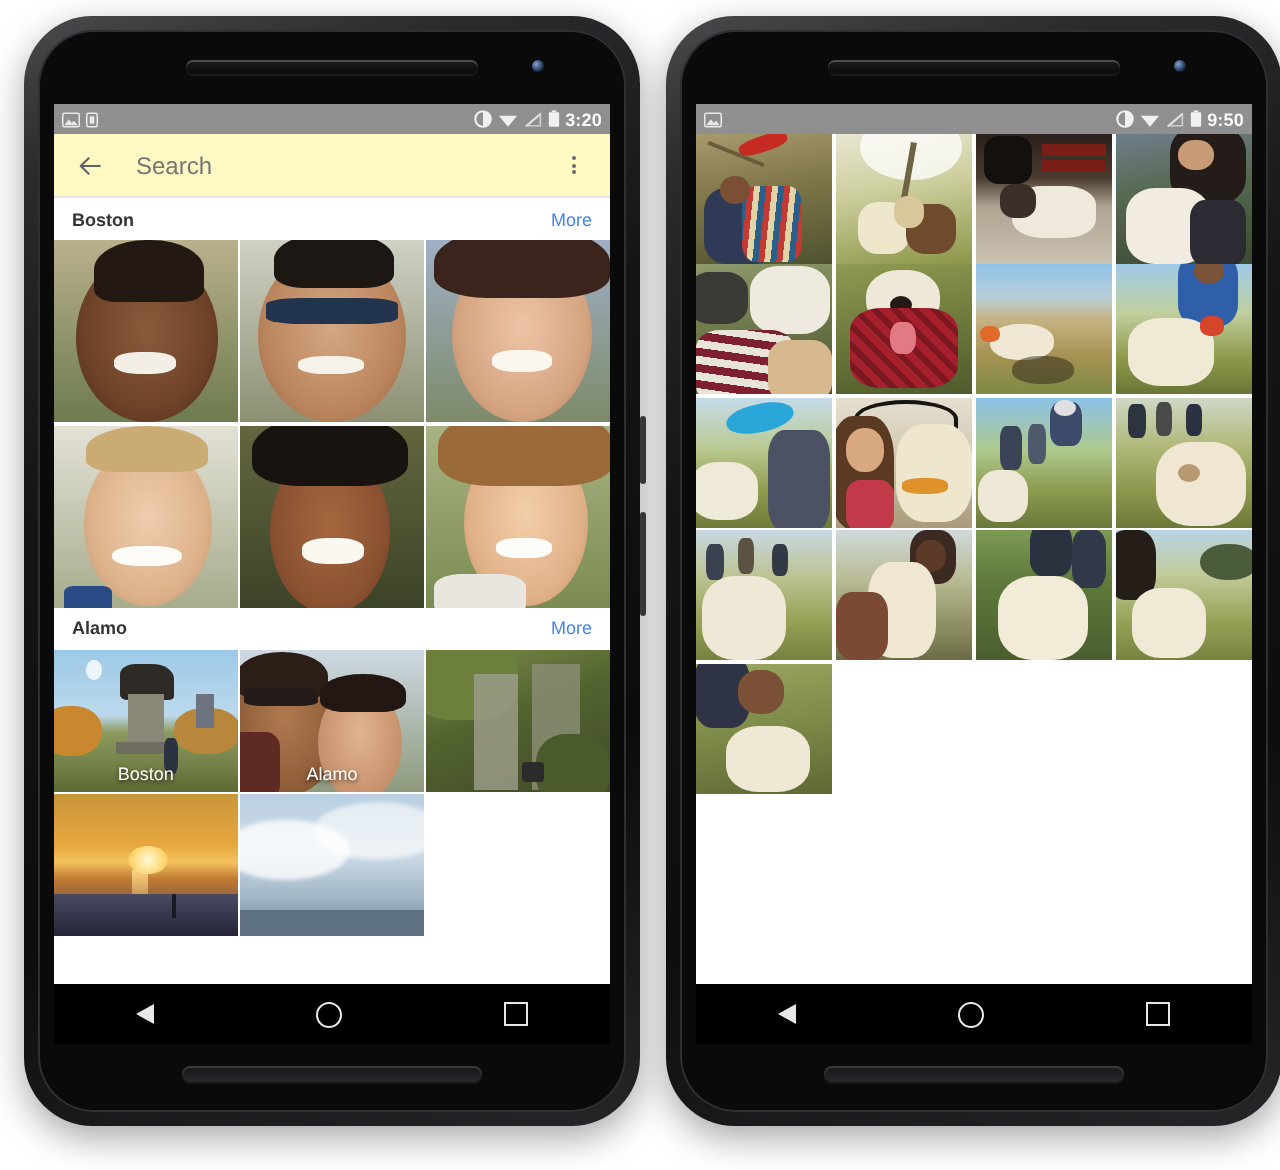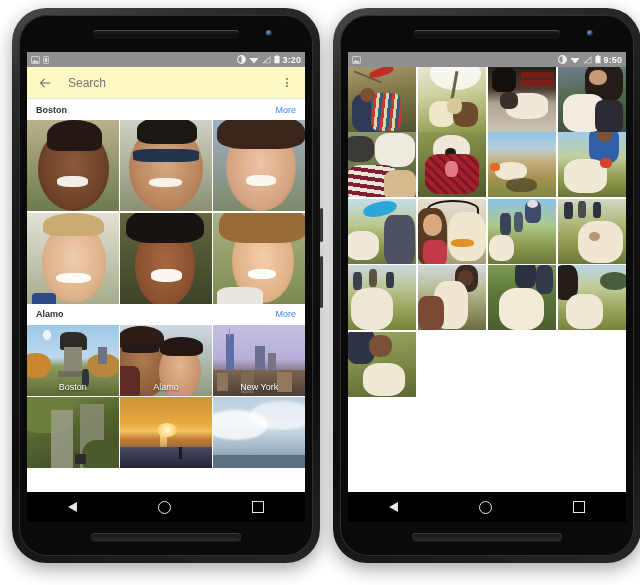--- a/index.html
+++ b/index.html
@@ -211,32 +211,20 @@
           <div class="ph" style="background:linear-gradient(180deg,#cfd9e4,#8e9a7c);"></div>
           <div class="blob" style="left:-6%;top:12%;width:60%;height:92%;background:radial-gradient(ellipse at 50% 40%,#b07a50,#7a4c2c);"></div>
           <div class="blob" style="left:-2%;top:2%;width:50%;height:34%;background:#2c1d16;border-radius:50% 50% 28% 28%;"></div>
           <div class="blob" style="left:2%;top:28%;width:40%;height:12%;background:#231b19;border-radius:26%;"></div>
           <div class="blob" style="left:42%;top:26%;width:46%;height:80%;background:radial-gradient(ellipse at 50% 40%,#e3b390,#b8835c);"></div>
           <div class="blob" style="left:44%;top:18%;width:46%;height:26%;background:#231713;border-radius:50% 50% 30% 30%;"></div>
           <div class="blob" style="left:-14%;top:58%;width:36%;height:48%;background:#5d2b24;border-radius:22%;"></div>
           <div class="cap">Alamo</div>
         </div>
         <div class="cell">
-          <div class="ph" style="background:linear-gradient(180deg,#c6bee0 0%,#b7afd9 48%,#8e8295 62%,#6b5f55 100%);"></div>
-          <div style="position:absolute;left:14%;top:14%;width:9%;height:62%;background:#5e6fa3;"></div>
-          <div style="position:absolute;left:17%;top:5%;width:1.6%;height:12%;background:#8e9ec8;"></div>
-          <div style="position:absolute;left:46%;top:30%;width:10%;height:50%;background:#6b6f92;"></div>
-          <div style="position:absolute;left:60%;top:40%;width:8%;height:42%;background:#7b7288;"></div>
-          <div style="position:absolute;left:0;bottom:0;width:100%;height:36%;background:linear-gradient(180deg,#7a6553,#4d3f33);"></div>
-          <div style="position:absolute;left:4%;bottom:6%;width:12%;height:26%;background:#8c7460;"></div>
-          <div style="position:absolute;left:30%;bottom:4%;width:14%;height:30%;background:#7d6855;"></div>
-          <div style="position:absolute;left:70%;bottom:5%;width:16%;height:28%;background:#91785f;"></div>
-          <div class="cap">New York</div>
-        </div>
-        <div class="cell">
           <div class="ph" style="background:linear-gradient(160deg,#7d8d4c 0%,#53632f 45%,#3f4a28 100%);"></div>
           <div class="blob" style="left:-10%;top:-10%;width:60%;height:60%;background:#6d7f3d;border-radius:40%;"></div>
           <div style="position:absolute;left:26%;top:18%;width:24%;height:82%;background:#9a9b86;opacity:.85;"></div>
           <div style="position:absolute;left:58%;top:10%;width:26%;height:90%;background:#8d8f77;opacity:.8;"></div>
           <div class="blob" style="left:60%;top:60%;width:40%;height:50%;background:#4b5a2b;border-radius:40%;"></div>
           <div style="position:absolute;left:52%;bottom:6%;width:12%;height:14%;background:#2b2b2b;border-radius:2px;"></div>
         </div>
         <div class="cell">
           <div class="ph" style="background:linear-gradient(180deg,#c8953a 0%,#e8a73f 36%,#f2c25e 48%,#c07a33 60%,#3a3a52 100%);"></div>
           <div class="blob" style="left:40%;top:36%;width:22%;height:20%;background:radial-gradient(circle,#fff9d8 0%,#ffd978 60%,rgba(255,200,90,0) 100%);"></div>

